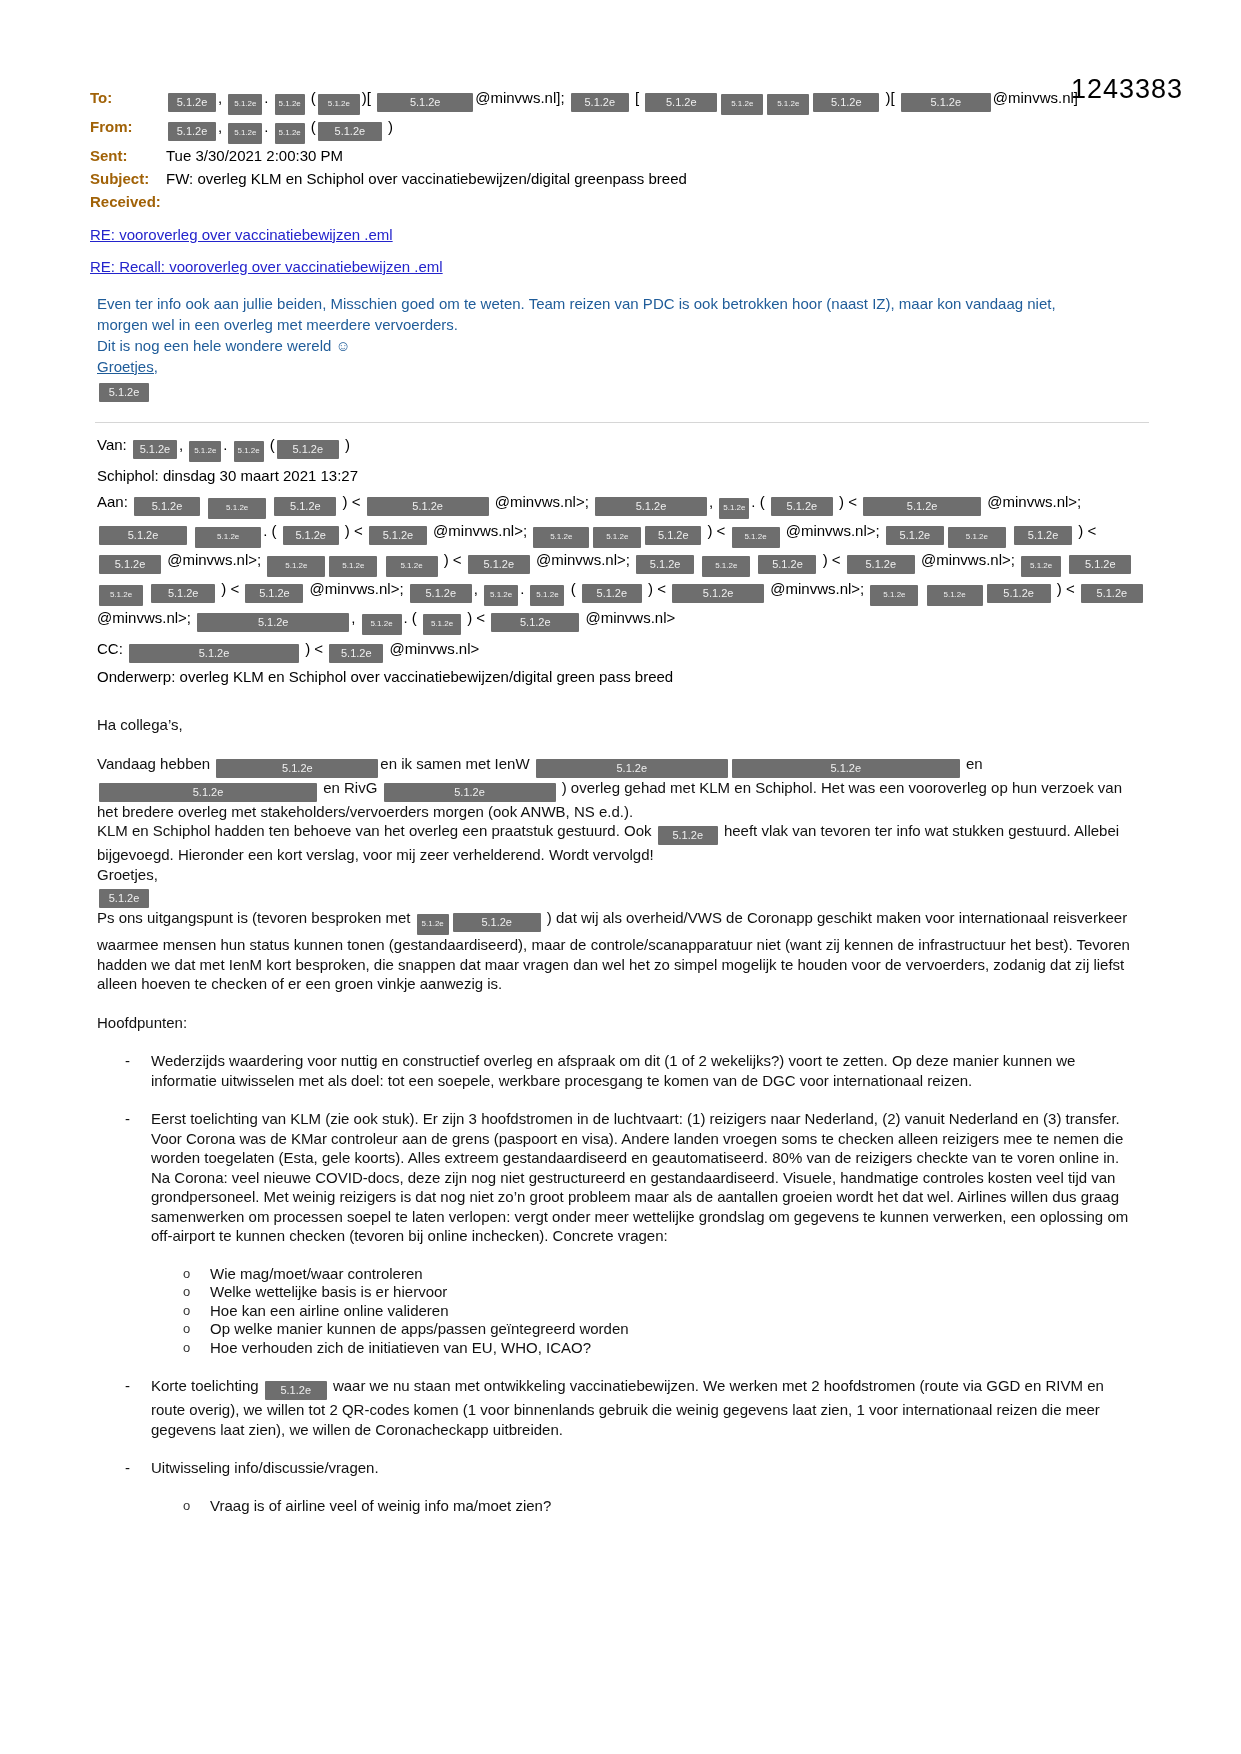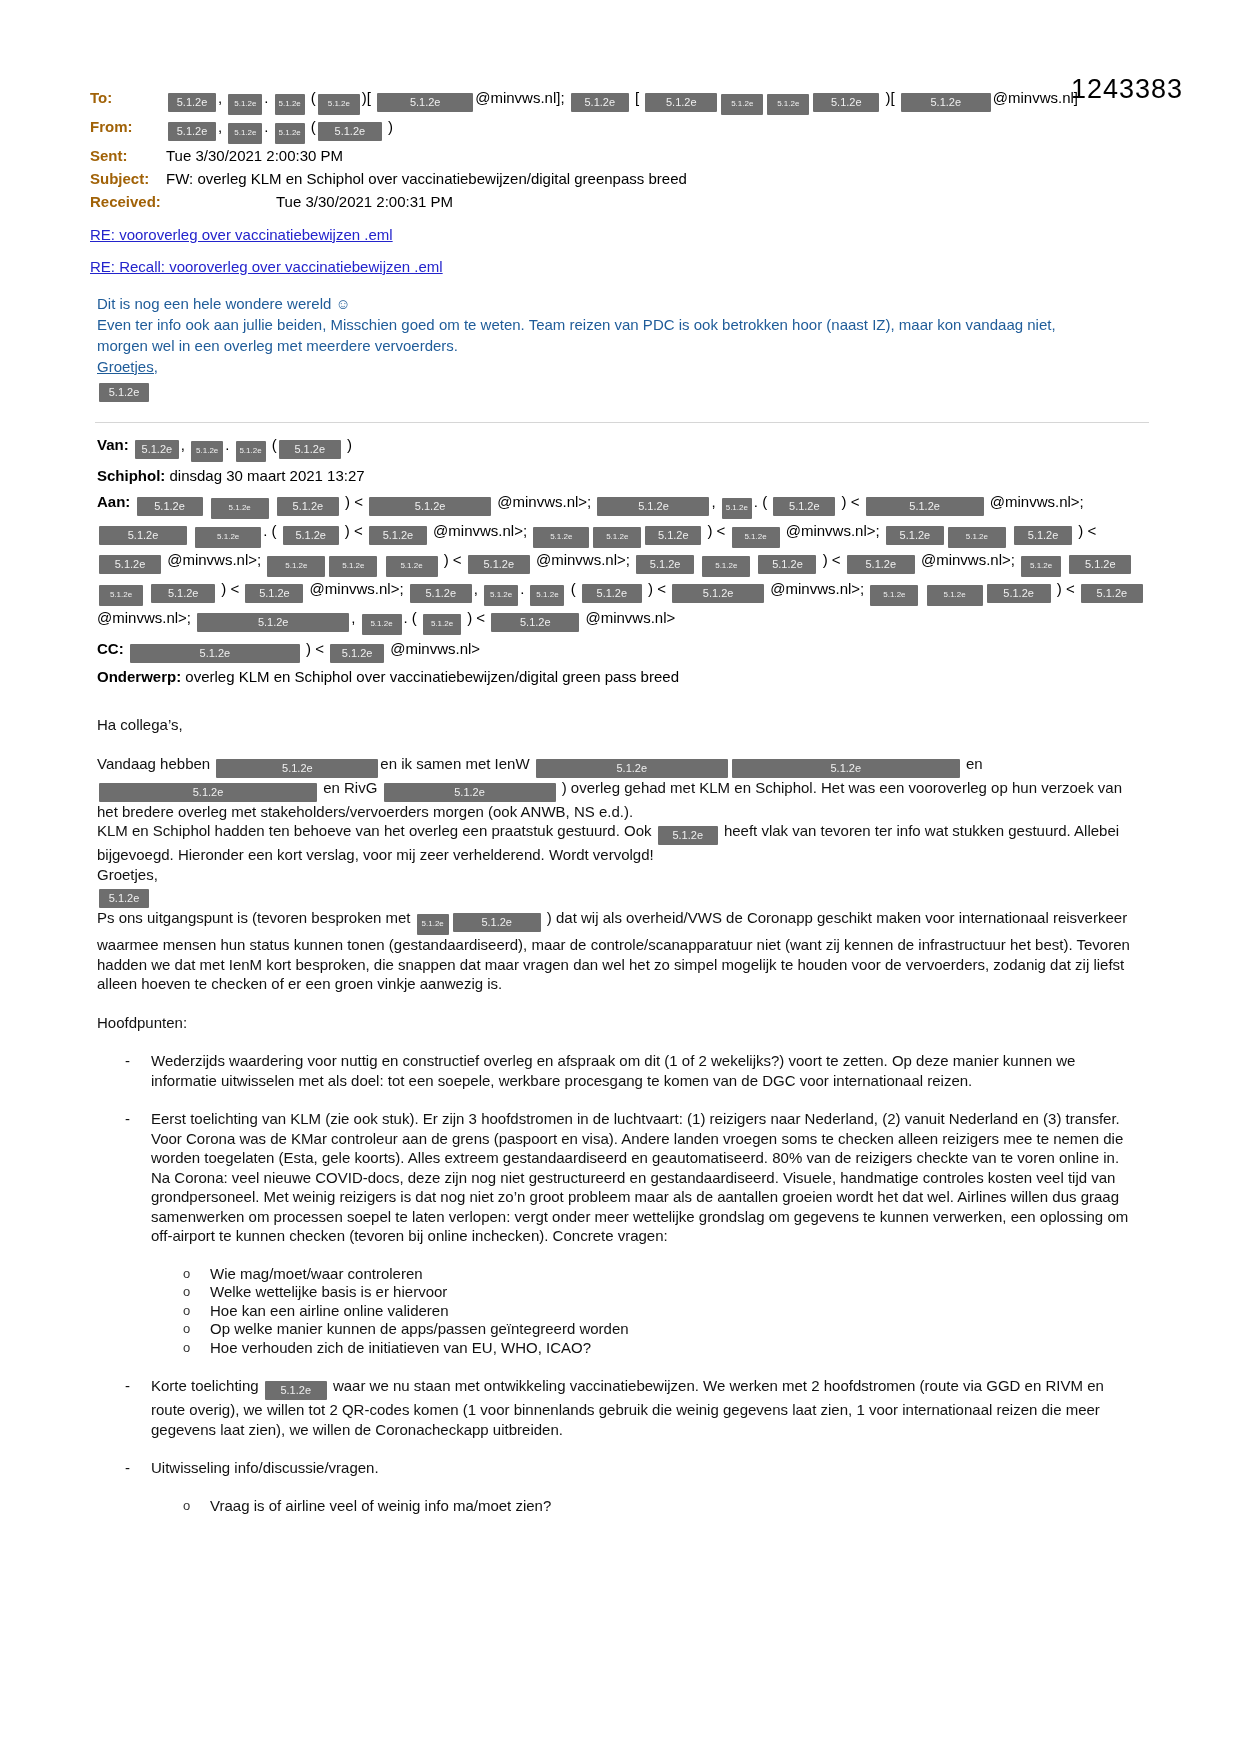--- a/index.html
+++ b/index.html
@@ -33,21 +33,21 @@
   .redact.xs{font-size:8px;padding:3px 3px 4px;}
   
   .intro{margin:16px 0 0 7px;font-size:15px;line-height:21px;color:#1f5c99;max-width:1010px;}
   .intro .u, .u{text-decoration:underline;}
   .intro-sig{margin:2px 0 0 7px;}
   
   hr.sep{border:none;border-top:1px solid #d6d6d6;margin:20px 0 10px 5px;}
   
   .vanblock{font-size:15px;line-height:24px;color:#000;margin-left:7px;max-width:1060px;}
   .vrow{margin-bottom:2px;}
-  .vlbl{font-weight:bold;}
+  .vlbl{font-weight:normal;}
   
   .mailbody{margin:26px 0 0 7px;font-size:15px;line-height:19.5px;color:#111;max-width:1042px;}
   .para{margin:0;}
   .gap{height:19px;}
   .bullets{margin-top:19px;}
   .bullet{display:flex;margin-bottom:19px;padding-left:28px;}
   .bullet .marker{flex:0 0 26px;color:#111;}
   .bullet .btext{flex:1;}
   .sublist{margin:19px 0 19px 0;}
   .sub{display:flex;padding-left:86px;line-height:18.5px;}
@@ -73,33 +73,32 @@
     <div class="hrow">
       <span class="hlbl">Sent:</span>
       <span class="hval">Tue 3/30/2021 2:00:30 PM</span>
     </div>
     <div class="hrow">
       <span class="hlbl">Subject:</span>
       <span class="hval">FW: overleg KLM en Schiphol over vaccinatiebewijzen/digital greenpass breed</span>
     </div>
     <div class="hrow">
       <span class="hlbl">Received:</span>
-      <span class="hval indent2">Tue 3/30/2021 2:00:31 PM</span>
     </div>
     <div class="linkline">
       <a>RE: vooroverleg over vaccinatiebewijzen .eml</a>
     </div>
     <div class="linkline">
       <a>RE: Recall: vooroverleg over vaccinatiebewijzen .eml</a>
     </div>
   </div>
 
   <div class="intro">
+    <div>Even ter info ook aan jullie beiden, Misschien goed om te weten. Team reizen van PDC is ook betrokken hoor (naast IZ), maar kon vandaag niet, morgen wel in een overleg met meerdere vervoerders.</div>
     <div>Dit is nog een hele wondere wereld ☺</div>
-    <div>Even ter info ook aan jullie beiden, Misschien goed om te weten. Team reizen van PDC is ook betrokken hoor (naast IZ), maar kon vandaag niet, morgen wel in een overleg met meerdere vervoerders.</div>
     <div class="u">Groetjes,</div>
   </div>
   <div class="intro-sig"><span class="redact" style="min-width: 50px;">5.1.2e</span></div>
 
   <hr class="sep">
 
   <div class="vanblock">
     <div class="vrow">
       <span class="vlbl">Van:</span>
       <span><span class="redact" style="min-width: 44px;">5.1.2e</span><span>, </span><span class="redact xs" style="min-width: 32px;">5.1.2e</span><span>. </span><span class="redact xs" style="min-width: 30px;">5.1.2e</span><span> (</span><span class="redact" style="min-width: 62px;">5.1.2e</span><span> )</span></span>

